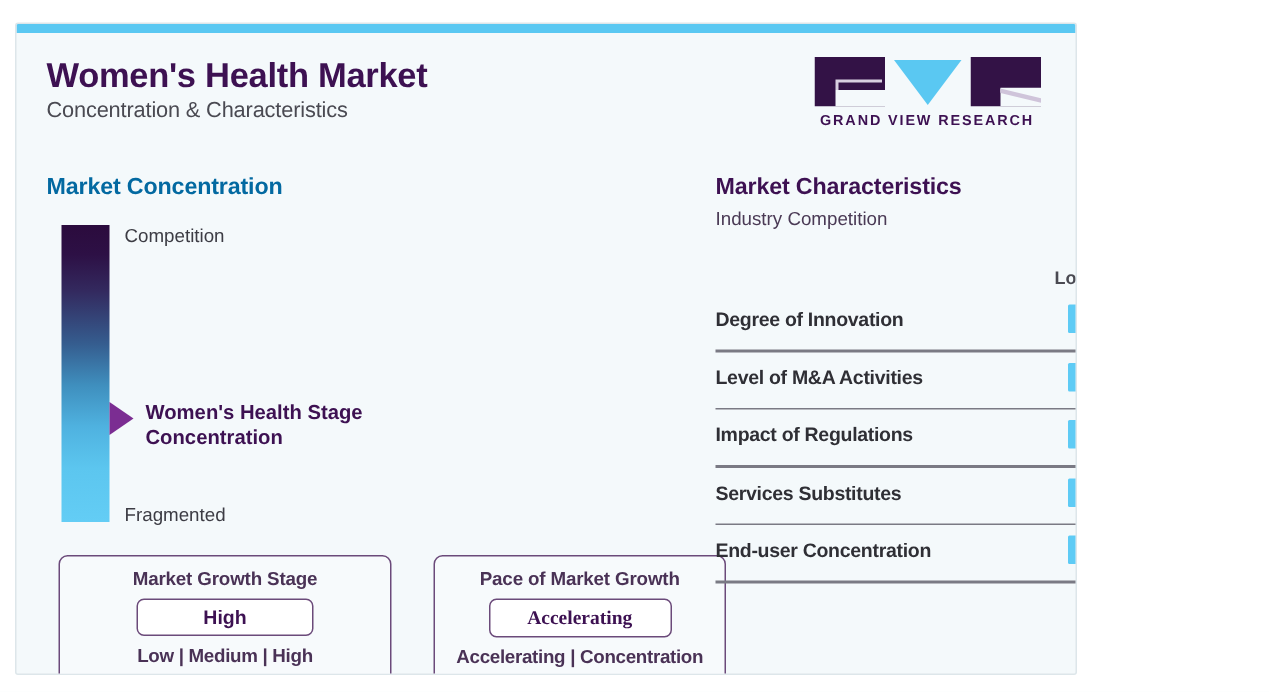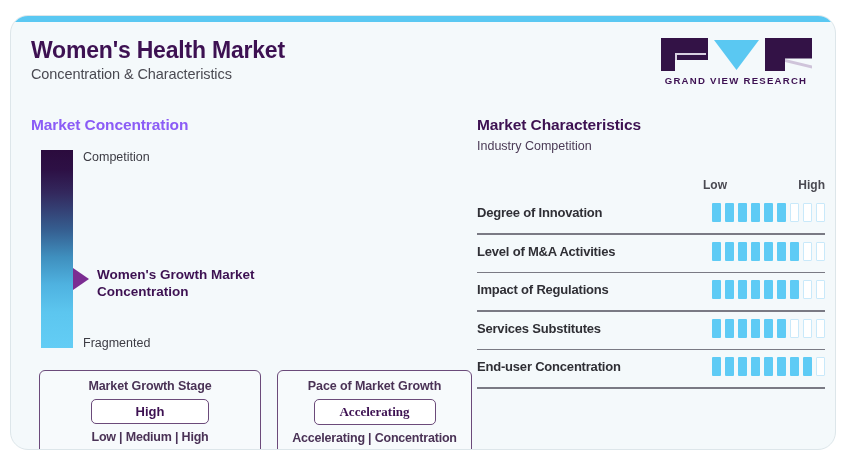--- a/index.html
+++ b/index.html
@@ -8,25 +8,25 @@
     width: 846px;
     height: 461px;
     background: #ffffff;
     font-family: "Liberation Sans", sans-serif;
   }
 
   #infographic-card {
     position: absolute;
     left: 10px;
     top: 15px;
-    width: 826px;
+    width: 708px;
     height: 435px;
     background: #f4f9fb;
     border: 1px solid #dde6ea;
-    border-radius: 18px;
+    border-radius: 2px;
     overflow: hidden;
   }
 
   #top-accent-bar {
     position: absolute;
     left: 0; top: 0;
     width: 100%;
     height: 6px;
     background: #5ac8f2;
   }
@@ -81,21 +81,21 @@
   
   #left-col {
     position: absolute;
     left: 20px;
     top: 100px;
     width: 430px;
   }
   #market-concentration-heading {
     font-size: 15.5px;
     font-weight: bold;
-    color: #8b5cf6;
+    color: #0369a1;
     letter-spacing: -0.1px;
   }
 
   #gradient-scale-wrap {
     position: relative;
     margin-top: 16px;
     height: 198px;
   }
   #gradient-bar {
     position: absolute;
@@ -147,21 +147,21 @@
     line-height: 1.25;
     max-width: 190px;
   }
 
   
   #bottom-boxes {
     position: absolute;
     left: 28px;
     top: 354px;
     display: flex;
-    gap: 16px;
+    gap: 28px;
     justify-content: center;
   }
   .info-box {
     border: 1.4px solid #6b4a7a;
     border-radius: 6px;
     background: #f7fafc;
     padding: 8px 12px 9px 12px;
     text-align: center;
   }
   #growth-stage-box { width: 222px; }
@@ -307,21 +307,21 @@
 
     <div id="market-concentration-heading">Market Concentration</div>
 
     <div id="gradient-scale-wrap">
       <div id="gradient-bar"></div>
       <div id="scale-top-label">Competition</div>
       <div id="scale-bottom-label">Fragmented</div>
 
       <div id="marker-group">
         <div id="marker-arrow"></div>
-        <div id="marker-label">Women's Growth Market Concentration</div>
+        <div id="marker-label">Women's Health Stage Concentration</div>
       </div>
     </div>
 
   </div>
 
   <div id="bottom-boxes">
 
     <div class="info-box" id="growth-stage-box">
       <div class="info-box-title">Market Growth Stage</div>
       <div class="info-box-value" id="growth-stage-value">High</div>

